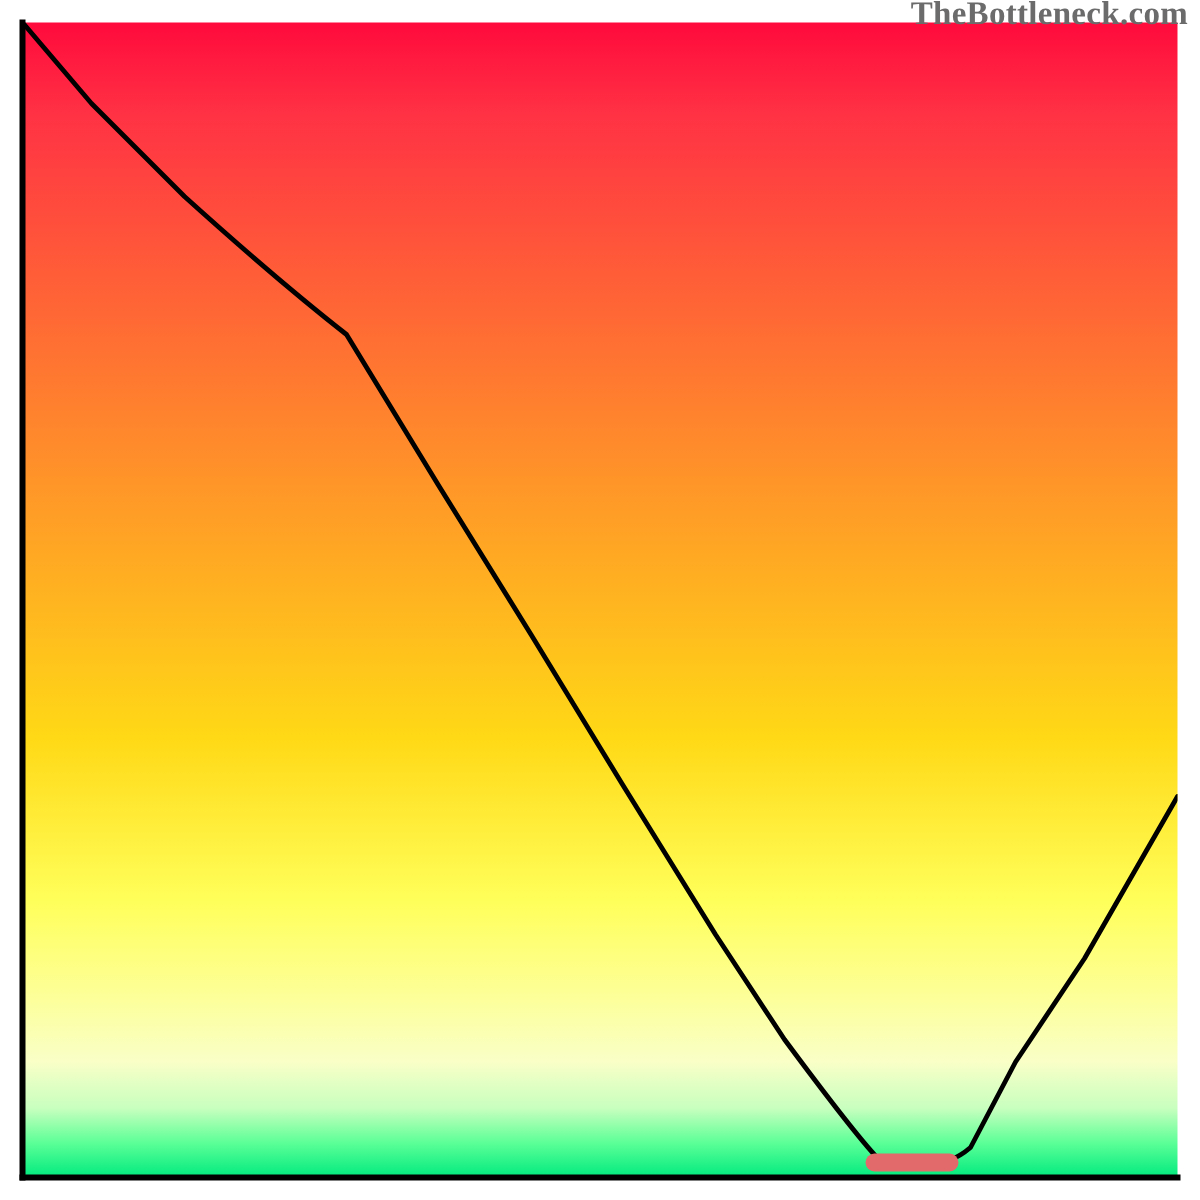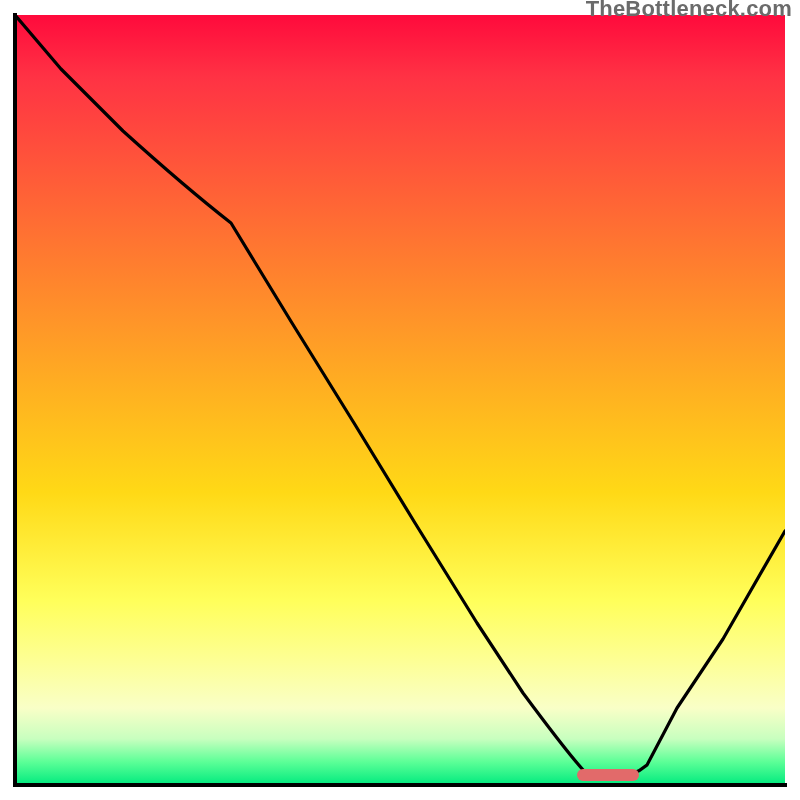--- a/index.html
+++ b/index.html
@@ -7,20 +7,21 @@
     padding: 0;
     width: 800px;
     height: 800px;
     background: #ffffff;
     font-family: Arial, Helvetica, sans-serif;
   }
   .frame {
     position: relative;
     width: 800px;
     height: 792px;
+    font-family: Liberation Serif, serif;
   }
   .plot-area {
     position: absolute;
     left: 15px;
     top: 15px;
     width: 770px;
     height: 770px;
     background: linear-gradient(
       to bottom,
       #ff0a3c 0%,

